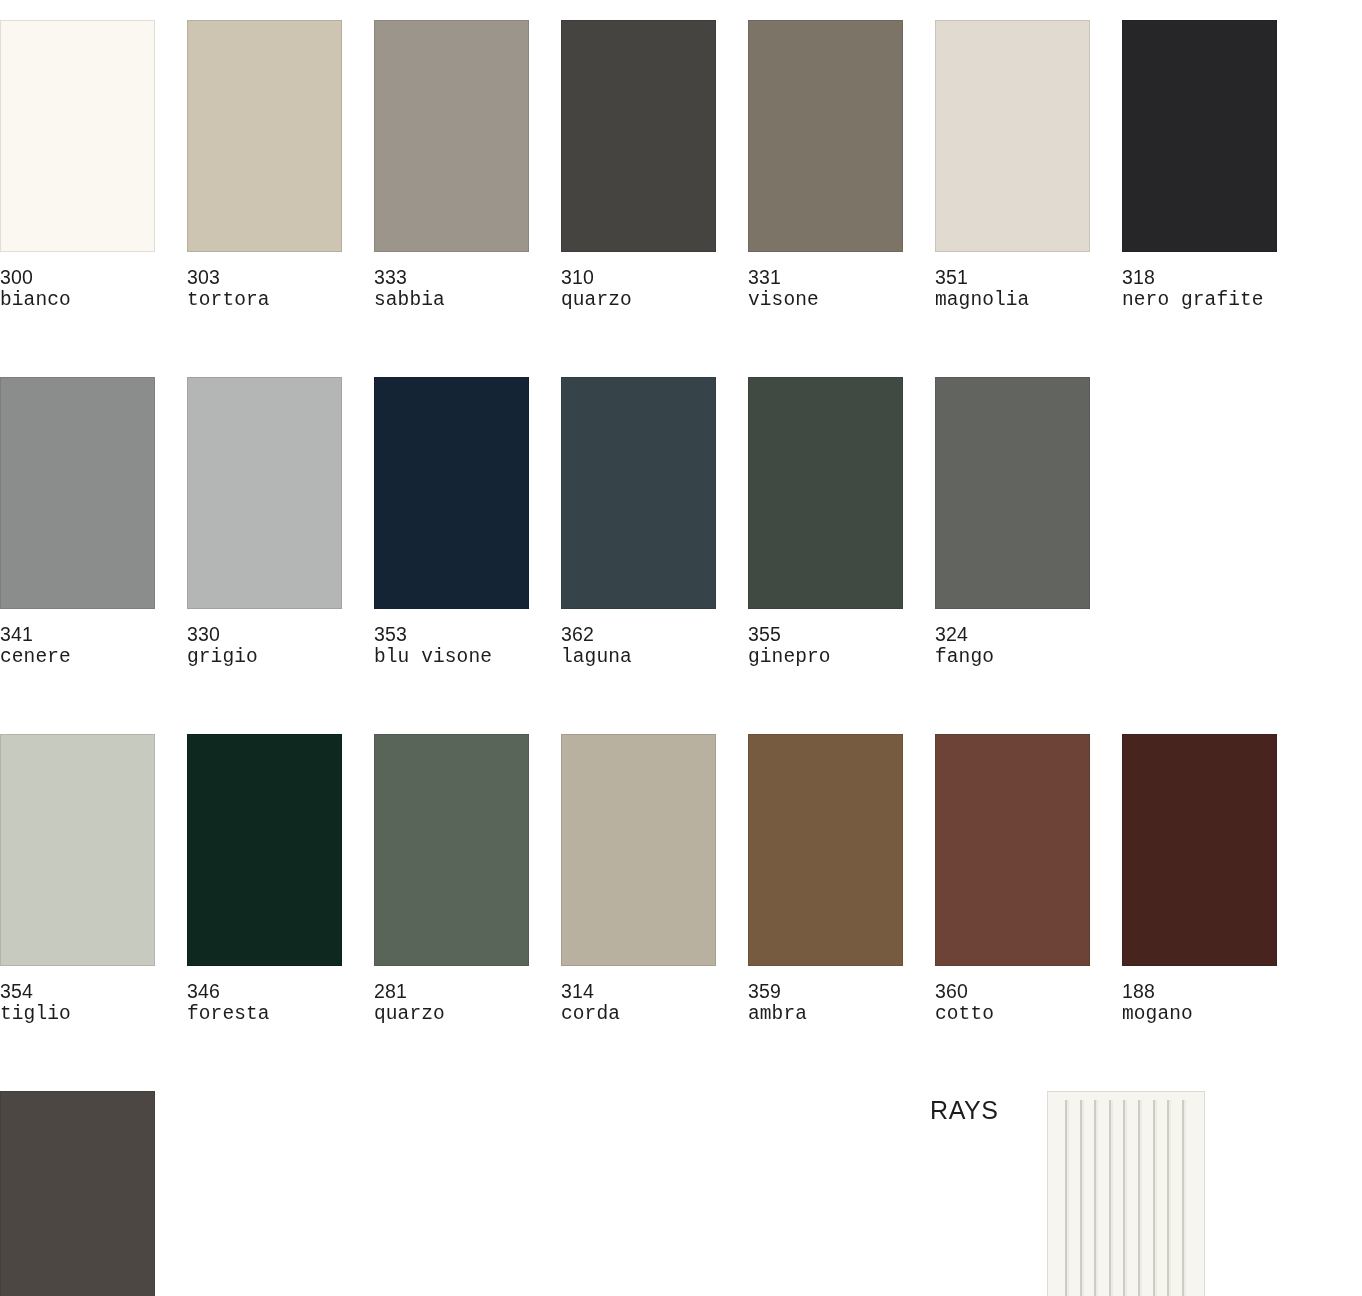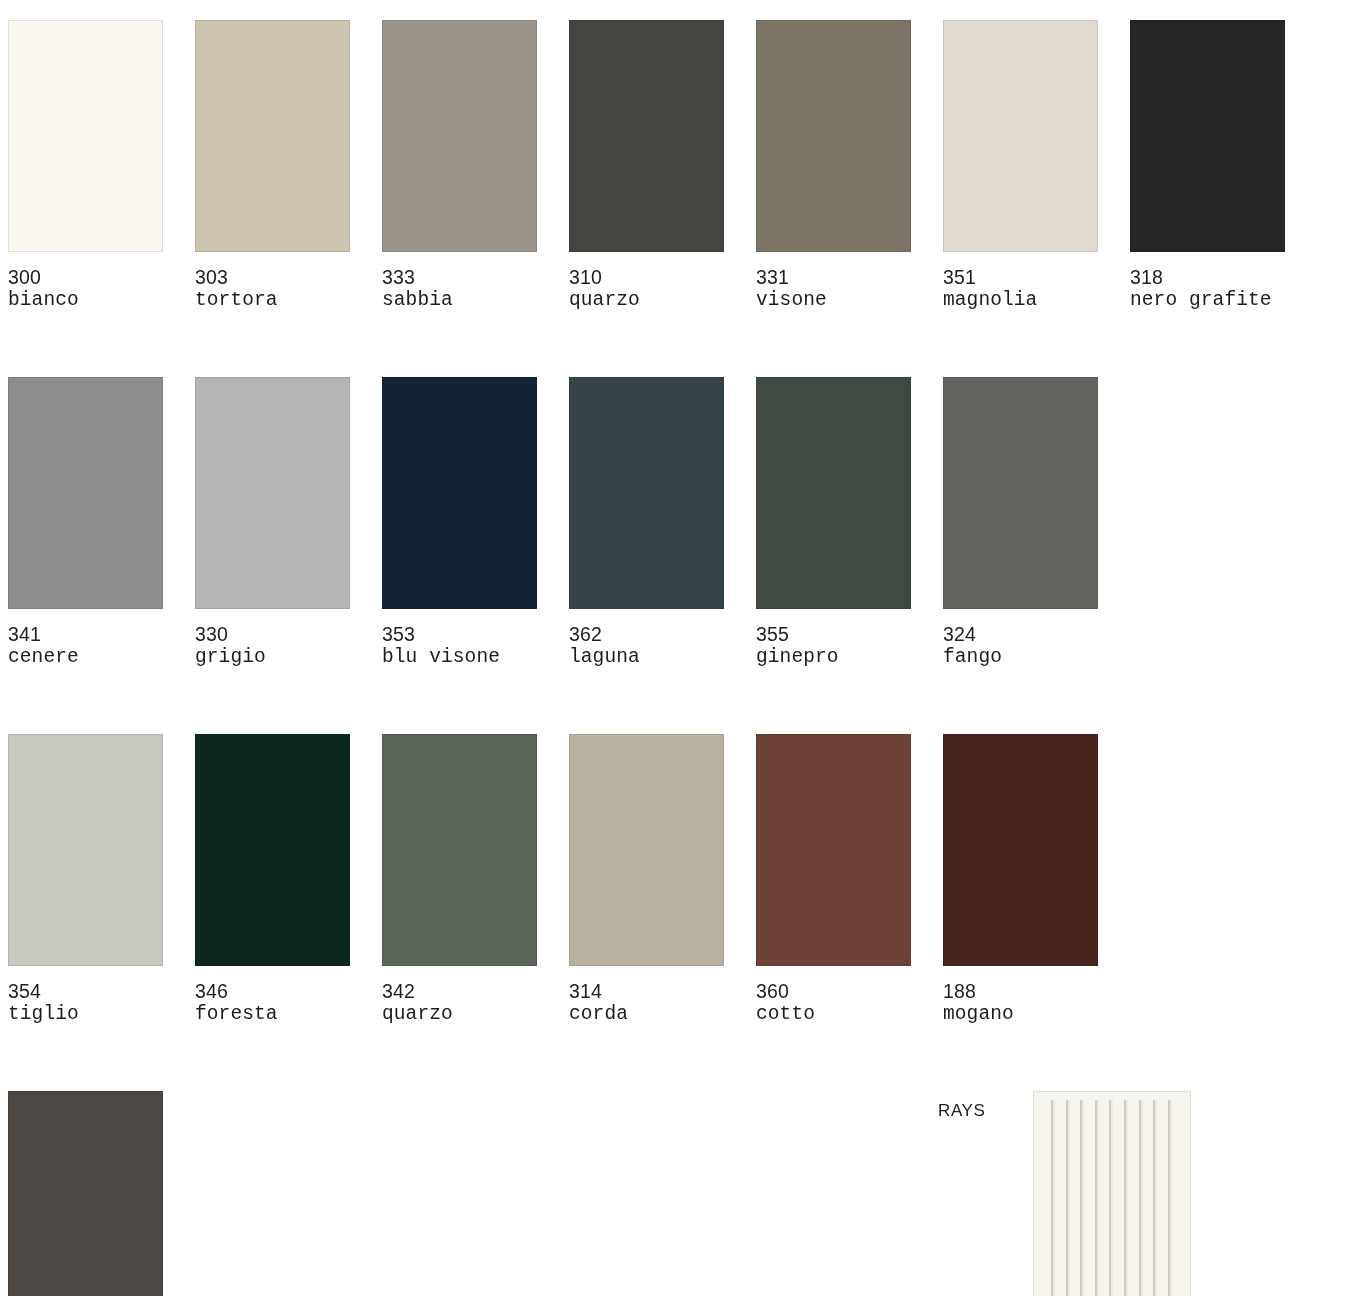--- a/index.html
+++ b/index.html
@@ -14,21 +14,21 @@
     height: 1296px;
     font-family: "Liberation Sans", "DejaVu Sans", sans-serif;
     color: #1d1d1b;
     overflow: hidden;
   }
 
   .palette-sheet {
     position: relative;
     width: 1352px;
     height: 1296px;
-    padding: 20px 0 0 8px;
+    padding: 20px 0 0 0;
   }
 
   .swatch-row {
     display: flex;
     width: 1362px;
     margin-bottom: 0;
   }
 
   .swatch-cell {
     width: 187px;
@@ -63,21 +63,21 @@
     align-items: flex-start;
   }
   .bottom-left { width: 187px; flex: 0 0 187px; }
   .bottom-mid  { width: 743px; flex: 0 0 743px; }
 
   .rays-wrap {
     display: flex;
     align-items: flex-start;
   }
   .rays-title {
-    font-size: 17px;
+    font-size: 25px;
     line-height: 23px;
     color: #1d1d1b;
     margin-right: 48px;
     margin-top: 8px;
     letter-spacing: 0.6px;
     white-space: nowrap;
   }
   .ribbed-chip {
     position: relative;
     width: 158px;
@@ -220,29 +220,36 @@
     <div class="swatch-cell">
       <div class="swatch-chip" style="background-color: rgb(14, 39, 31);"></div>
       <div class="swatch-label">
         <span class="code">346</span>
         <span class="name">foresta</span>
       </div>
     </div>
     <div class="swatch-cell">
       <div class="swatch-chip" style="background-color: rgb(90, 101, 89);"></div>
       <div class="swatch-label">
-        <span class="code">342</span>
+        <span class="code">281</span>
         <span class="name">quarzo</span>
       </div>
     </div>
     <div class="swatch-cell">
       <div class="swatch-chip" style="background-color: rgb(184, 177, 160);"></div>
       <div class="swatch-label">
         <span class="code">314</span>
         <span class="name">corda</span>
+      </div>
+    </div>
+    <div class="swatch-cell">
+      <div class="swatch-chip" style="background-color: rgb(118, 91, 65);"></div>
+      <div class="swatch-label">
+        <span class="code">359</span>
+        <span class="name">ambra</span>
       </div>
     </div>
     <div class="swatch-cell">
       <div class="swatch-chip" style="background-color: rgb(109, 67, 56);"></div>
       <div class="swatch-label">
         <span class="code">360</span>
         <span class="name">cotto</span>
       </div>
     </div>
     <div class="swatch-cell">

